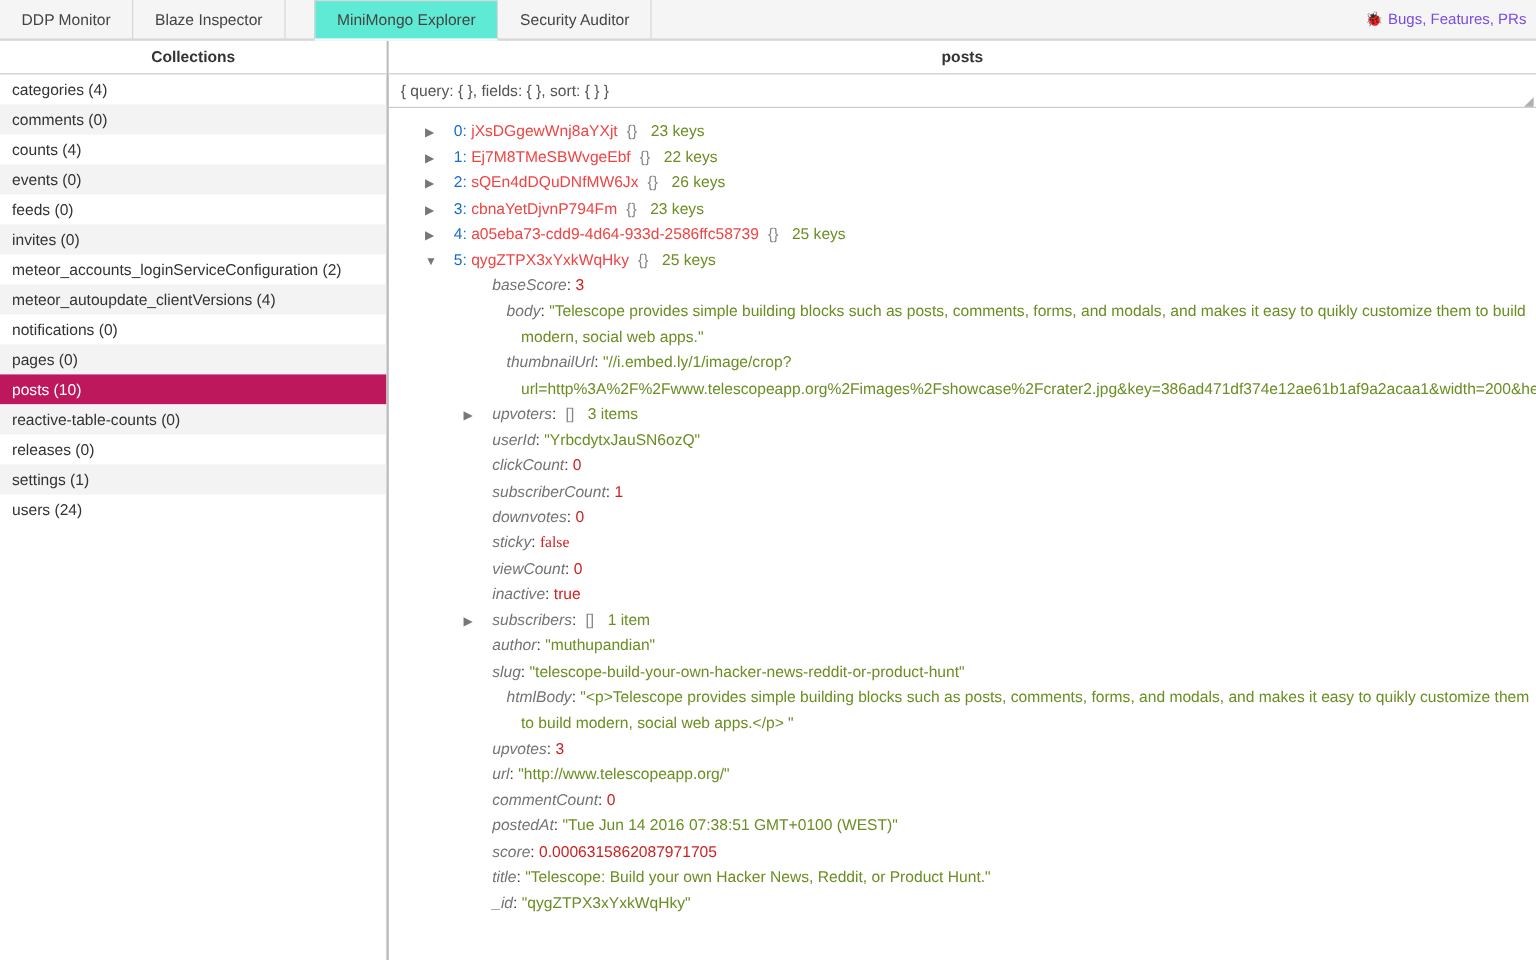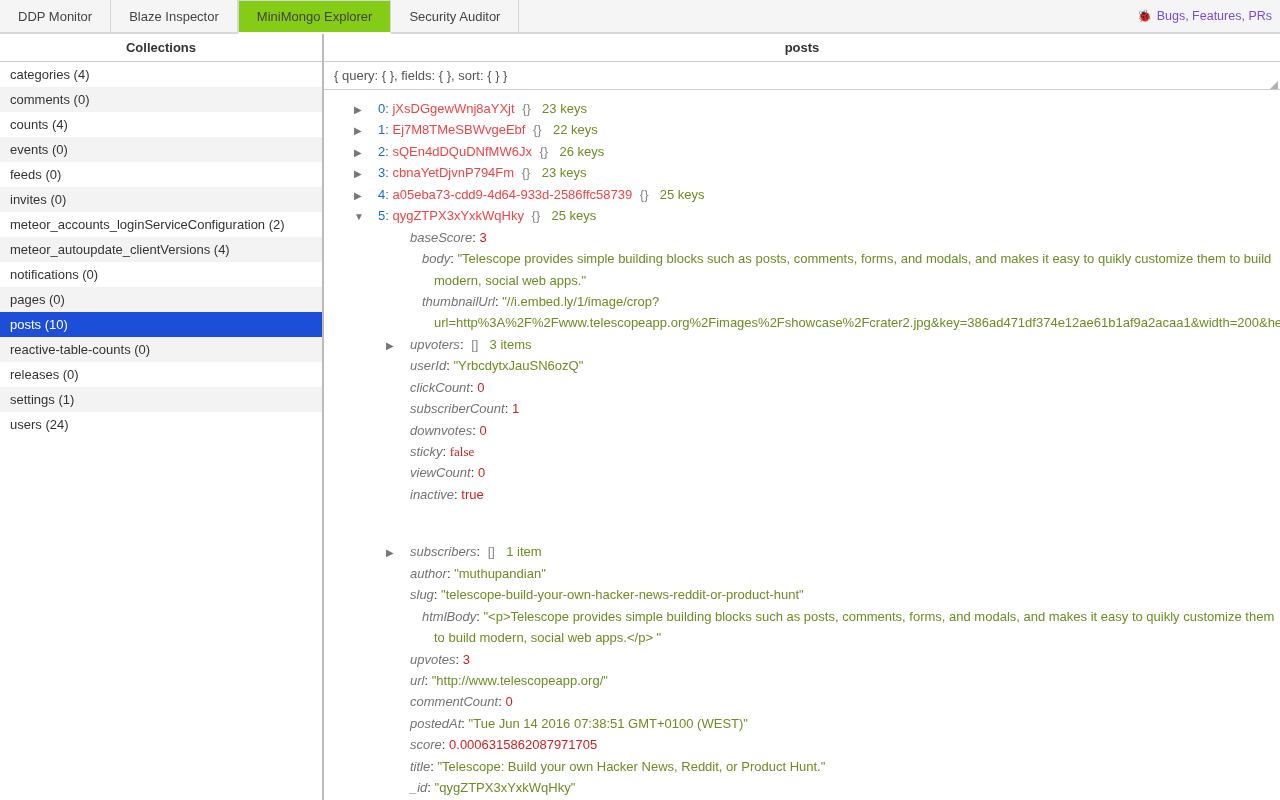--- a/index.html
+++ b/index.html
@@ -24,26 +24,27 @@
   }
   .tab {
     padding: 0 18px;
     display: flex;
     align-items: center;
     border-right: 1px solid #d7d7d7;
     cursor: default;
     color: #444;
   }
   .tab.active {
-    background: #84cc16;
+    background: #5eead4;
     border-left: 1px solid #d7d7d7;
     border-right: 1px solid #d7d7d7;
     border-top: 1px solid #d7d7d7;
     margin-bottom: -2px;
     border-bottom: 2px solid #fff;
+    margin-left: 24px;
   }
   .bugs-link {
     margin-left: auto;
     margin-right: 8px;
     display: flex;
     align-items: center;
     gap: 4px;
     color: #7a4be0;
     font-size: 12.5px;
   }
@@ -72,21 +73,21 @@
     flex: 1;
     overflow-y: auto;
   }
   .coll-item {
     padding: 5px 10px;
     border-bottom: 0;
     cursor: default;
   }
   .coll-item:nth-child(even) { background: #f3f3f3; }
   .coll-item.selected {
-    background: #1d4ed8;
+    background: #be185d;
     color: #fff;
   }
 
   .main {
     flex: 1;
     display: flex;
     flex-direction: column;
     min-width: 0;
   }
   .query-bar {
@@ -191,21 +192,21 @@
           <div style="padding-left: 24px; text-indent: -24px;"><span class="caret"></span><span class="key">thumbnailUrl</span><span class="colon">:</span>&nbsp;<span class="str" style="white-space:normal">"//i.embed.ly/1/image/crop?url=http%3A%2F%2Fwww.telescopeapp.org%2Fimages%2Fshowcase%2Fcrater2.jpg&amp;key=386ad471df374e12ae61b1af9a2acaa1&amp;width=200&amp;height=125"</span></div>
         </div>
         <div class="row" style="padding-left: 76px; text-indent: -12px;"><span class="caret">▶</span><span class="key">upvoters</span><span class="colon">:</span>&nbsp;<span class="obj">[]</span>&nbsp;&nbsp;<span class="summary">3 items</span></div>
         <div class="row" style="padding-left: 76px; text-indent: -12px;"><span class="caret"></span><span class="key">userId</span><span class="colon">:</span>&nbsp;<span class="str">"YrbcdytxJauSN6ozQ"</span></div>
         <div class="row" style="padding-left: 76px; text-indent: -12px;"><span class="caret"></span><span class="key">clickCount</span><span class="colon">:</span>&nbsp;<span class="num">0</span></div>
         <div class="row" style="padding-left: 76px; text-indent: -12px;"><span class="caret"></span><span class="key">subscriberCount</span><span class="colon">:</span>&nbsp;<span class="num">1</span></div>
         <div class="row" style="padding-left: 76px; text-indent: -12px;"><span class="caret"></span><span class="key">downvotes</span><span class="colon">:</span>&nbsp;<span class="num">0</span></div>
         <div class="row" style="padding-left: 76px; text-indent: -12px;"><span class="caret"></span><span class="key">sticky</span><span class="colon">:</span>&nbsp;<span class="bool-false">false</span></div>
         <div class="row" style="padding-left: 76px; text-indent: -12px;"><span class="caret"></span><span class="key">viewCount</span><span class="colon">:</span>&nbsp;<span class="num">0</span></div>
         <div class="row" style="padding-left: 76px; text-indent: -12px;"><span class="caret"></span><span class="key">inactive</span><span class="colon">:</span>&nbsp;<span class="bool-true">true</span></div>
-        <div class="row" style="padding-left: 76px; text-indent: -12px; margin-top: 36px;"><span class="caret">▶</span><span class="key">subscribers</span><span class="colon">:</span>&nbsp;<span class="obj">[]</span>&nbsp;&nbsp;<span class="summary">1 item</span></div>
+        <div class="row" style="padding-left: 76px; text-indent: -12px;"><span class="caret">▶</span><span class="key">subscribers</span><span class="colon">:</span>&nbsp;<span class="obj">[]</span>&nbsp;&nbsp;<span class="summary">1 item</span></div>
         <div class="row" style="padding-left: 76px; text-indent: -12px;"><span class="caret"></span><span class="key">author</span><span class="colon">:</span>&nbsp;<span class="str">"muthupandian"</span></div>
         <div class="row" style="padding-left: 76px; text-indent: -12px;"><span class="caret"></span><span class="key">slug</span><span class="colon">:</span>&nbsp;<span class="str">"telescope-build-your-own-hacker-news-reddit-or-product-hunt"</span></div>
         <div class="row" style="padding-left: 76px; white-space: normal; text-indent: 0px;">
           <div style="padding-left: 24px; text-indent: -24px;"><span class="caret"></span><span class="key">htmlBody</span><span class="colon">:</span>&nbsp;<span class="str" style="white-space:normal">"&lt;p&gt;Telescope provides simple building blocks such as posts, comments, forms, and modals, and makes it easy to quikly customize them to build modern, social web apps.&lt;/p&gt; "</span></div>
         </div>
         <div class="row" style="padding-left: 76px; text-indent: -12px;"><span class="caret"></span><span class="key">upvotes</span><span class="colon">:</span>&nbsp;<span class="num">3</span></div>
         <div class="row" style="padding-left: 76px; text-indent: -12px;"><span class="caret"></span><span class="key">url</span><span class="colon">:</span>&nbsp;<span class="str">"http://www.telescopeapp.org/"</span></div>
         <div class="row" style="padding-left: 76px; text-indent: -12px;"><span class="caret"></span><span class="key">commentCount</span><span class="colon">:</span>&nbsp;<span class="num">0</span></div>
         <div class="row" style="padding-left: 76px; text-indent: -12px;"><span class="caret"></span><span class="key">postedAt</span><span class="colon">:</span>&nbsp;<span class="str">"Tue Jun 14 2016 07:38:51 GMT+0100 (WEST)"</span></div>
         <div class="row" style="padding-left: 76px; text-indent: -12px;"><span class="caret"></span><span class="key">score</span><span class="colon">:</span>&nbsp;<span class="num">0.0006315862087971705</span></div>

